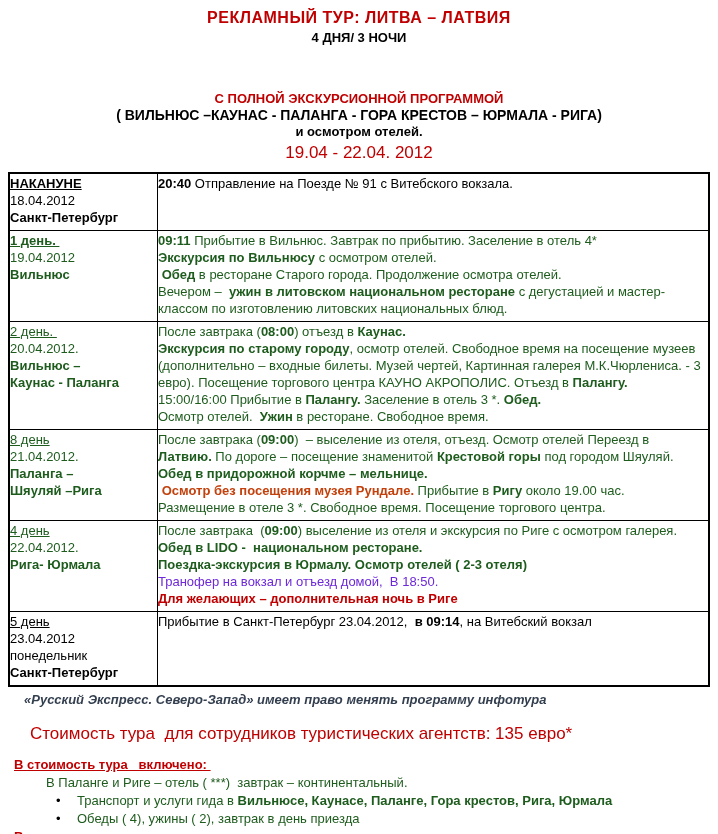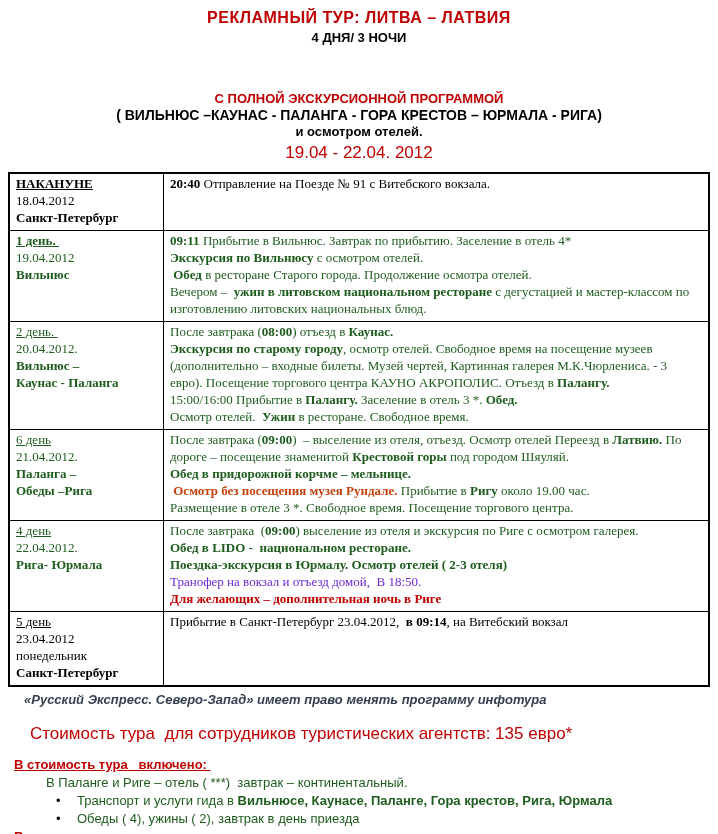--- a/index.html
+++ b/index.html
@@ -21,22 +21,22 @@
   .h-line6{color:var(--red);font-size:17px;margin-top:3px;margin-bottom:8px;}
 
   
   table.itinerary{
     border-collapse:collapse;table-layout:fixed;
     margin:0 8px;width:702px;
     border:2px solid #000;
   }
   table.itinerary td{
     border:1px solid #000;vertical-align:top;
-    padding:1px 6px 4px 6px;
-    font-size:13px;line-height:17px;font-family:Liberation Serif, serif;
+    padding:1px 6px 4px 0;
+    font-size:13px;line-height:17px;
   }
   td.day-cell{width:141px;}
   .cell-line{white-space:pre-wrap;}
   .seg-b{font-weight:bold;}
   .seg-u{text-decoration:underline;}
   .seg-i{font-style:italic;}
 
   
   .notes{margin-top:4px;}
   .note-line{
@@ -98,24 +98,24 @@
           </td>
           <td class="program-cell">
             <div class="cell-line"><span style="color: rgb(30, 92, 30);">После завтрака (</span><span class="seg-b" style="color: rgb(30, 92, 30);">08:00</span><span style="color: rgb(30, 92, 30);">) отъезд в </span><span class="seg-b" style="color: rgb(30, 92, 30);">Каунас.</span></div>
             <div class="cell-line"><span class="seg-b" style="color: rgb(30, 92, 30);">Экскурсия по старому городу</span><span style="color: rgb(30, 92, 30);">, осмотр отелей. Свободное время на посещение музеев (дополнительно – входные билеты. Музей чертей, Картинная галерея М.К.Чюрлениса. - 3 евро). Посещение торгового центра КАУНО АКРОПОЛИС. Отъезд в </span><span class="seg-b" style="color: rgb(30, 92, 30);">Палангу.</span></div>
             <div class="cell-line"><span style="color: rgb(30, 92, 30);">15:00/16:00 Прибытие в </span><span class="seg-b" style="color: rgb(30, 92, 30);">Палангу.</span><span style="color: rgb(30, 92, 30);"> Заселение в отель 3 *. </span><span class="seg-b" style="color: rgb(30, 92, 30);">Обед.</span></div>
             <div class="cell-line"><span style="color: rgb(30, 92, 30);">Осмотр отелей.  </span><span class="seg-b" style="color: rgb(30, 92, 30);">Ужин</span><span style="color: rgb(30, 92, 30);"> в ресторане. Свободное время.</span></div>
           </td>
         </tr>
         <tr>
           <td class="day-cell">
-            <div class="cell-line"><span class="seg-u" style="color: rgb(30, 92, 30);">6 день</span></div>
+            <div class="cell-line"><span class="seg-u" style="color: rgb(30, 92, 30);">8 день</span></div>
             <div class="cell-line"><span style="color: rgb(30, 92, 30);">21.04.2012.</span></div>
             <div class="cell-line"><span class="seg-b" style="color: rgb(30, 92, 30);">Паланга –</span></div>
-            <div class="cell-line"><span class="seg-b" style="color: rgb(30, 92, 30);">Обеды –Рига</span></div>
+            <div class="cell-line"><span class="seg-b" style="color: rgb(30, 92, 30);">Шяуляй –Рига</span></div>
           </td>
           <td class="program-cell">
             <div class="cell-line"><span style="color: rgb(30, 92, 30);">После завтрака (</span><span class="seg-b" style="color: rgb(30, 92, 30);">09:00</span><span style="color: rgb(30, 92, 30);">)  – выселение из отеля, отъезд. Осмотр отелей Переезд в </span><span class="seg-b" style="color: rgb(30, 92, 30);">Латвию.</span><span style="color: rgb(30, 92, 30);"> По дороге – посещение знаменитой </span><span class="seg-b" style="color: rgb(30, 92, 30);">Крестовой горы</span><span style="color: rgb(30, 92, 30);"> под городом Шяуляй.</span></div>
             <div class="cell-line"><span class="seg-b" style="color: rgb(30, 92, 30);">Обед в придорожной корчме – мельнице.</span></div>
             <div class="cell-line"><span style="color: rgb(30, 92, 30);"> </span><span class="seg-b" style="color: #c2410c;">Осмотр без посещения музея Рундале.</span><span style="color: rgb(30, 92, 30);"> Прибытие в </span><span class="seg-b" style="color: rgb(30, 92, 30);">Ригу</span><span style="color: rgb(30, 92, 30);"> около 19.00 час.</span></div>
             <div class="cell-line"><span style="color: rgb(30, 92, 30);">Размещение в отеле 3 *. Свободное время. Посещение торгового центра.</span></div>
           </td>
         </tr>
         <tr>
           <td class="day-cell">

